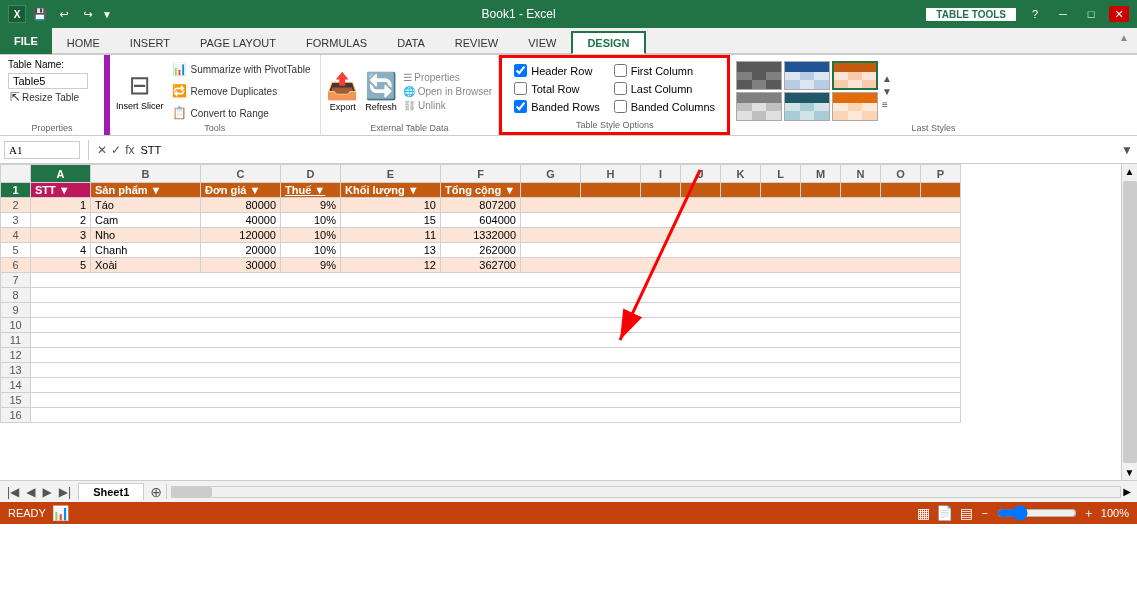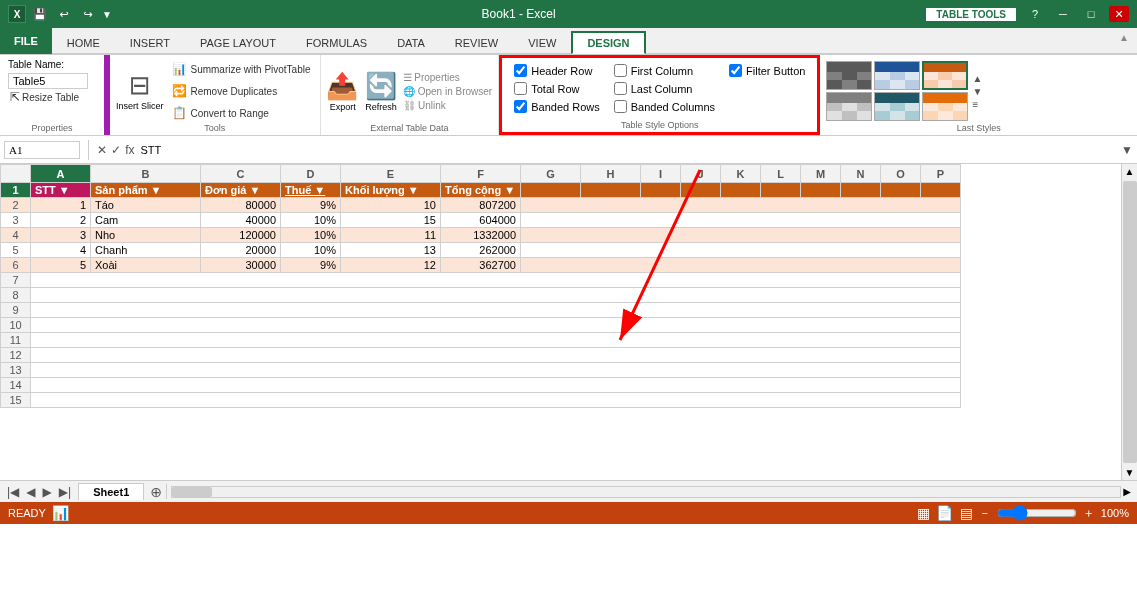--- a/index.html
+++ b/index.html
@@ -332,26 +332,20 @@
           <input type="checkbox" style="">
           <span>First Column</span>
         </div>
         <div class="checkbox-row">
           <input type="checkbox" style="">
           <span>Last Column</span>
         </div>
         <div class="checkbox-row">
           <input type="checkbox" style="">
           <span>Banded Columns</span>
-        </div>
-      </div>
-      <div style="display:flex;flex-direction:column;justify-content:flex-start;padding:2px 6px;">
-        <div class="checkbox-row">
-          <input type="checkbox" checked="" style="">
-          <span>Filter Button</span>
         </div>
       </div>
     </div>
     <div style="font-size:9px;color:#666;text-align:center;">Table Style Options</div>
   </div>
 
   <div style="display:flex;flex-direction:column;padding:4px 6px 2px;flex:1;">
     <div style="display:flex;gap:2px;flex:1;align-items:center;overflow:hidden;">
 
       <div style="display:flex;flex-direction:column;gap:2px;">
@@ -628,20 +622,24 @@
               <td colspan="16"></td>
             </tr>
           <tr>
               <td class="row-header">14</td>
               <td colspan="16"></td>
             </tr>
           <tr>
               <td class="row-header">15</td>
               <td colspan="16"></td>
             </tr>
+          <tr>
+              <td class="row-header">16</td>
+              <td colspan="16"></td>
+            </tr>
         </tbody>
       </table>
     </div>
 
     <div style="width:16px;background:#f0f0f0;border-left:1px solid #ccc;display:flex;flex-direction:column;align-items:center;">
       <div style="font-size:10px;cursor:pointer;padding:2px;">▲</div>
       <div style="flex:1;width:14px;background:#ccc;margin:2px 1px;border-radius:2px;"></div>
       <div style="font-size:10px;cursor:pointer;padding:2px;">▼</div>
     </div>
   </div>

